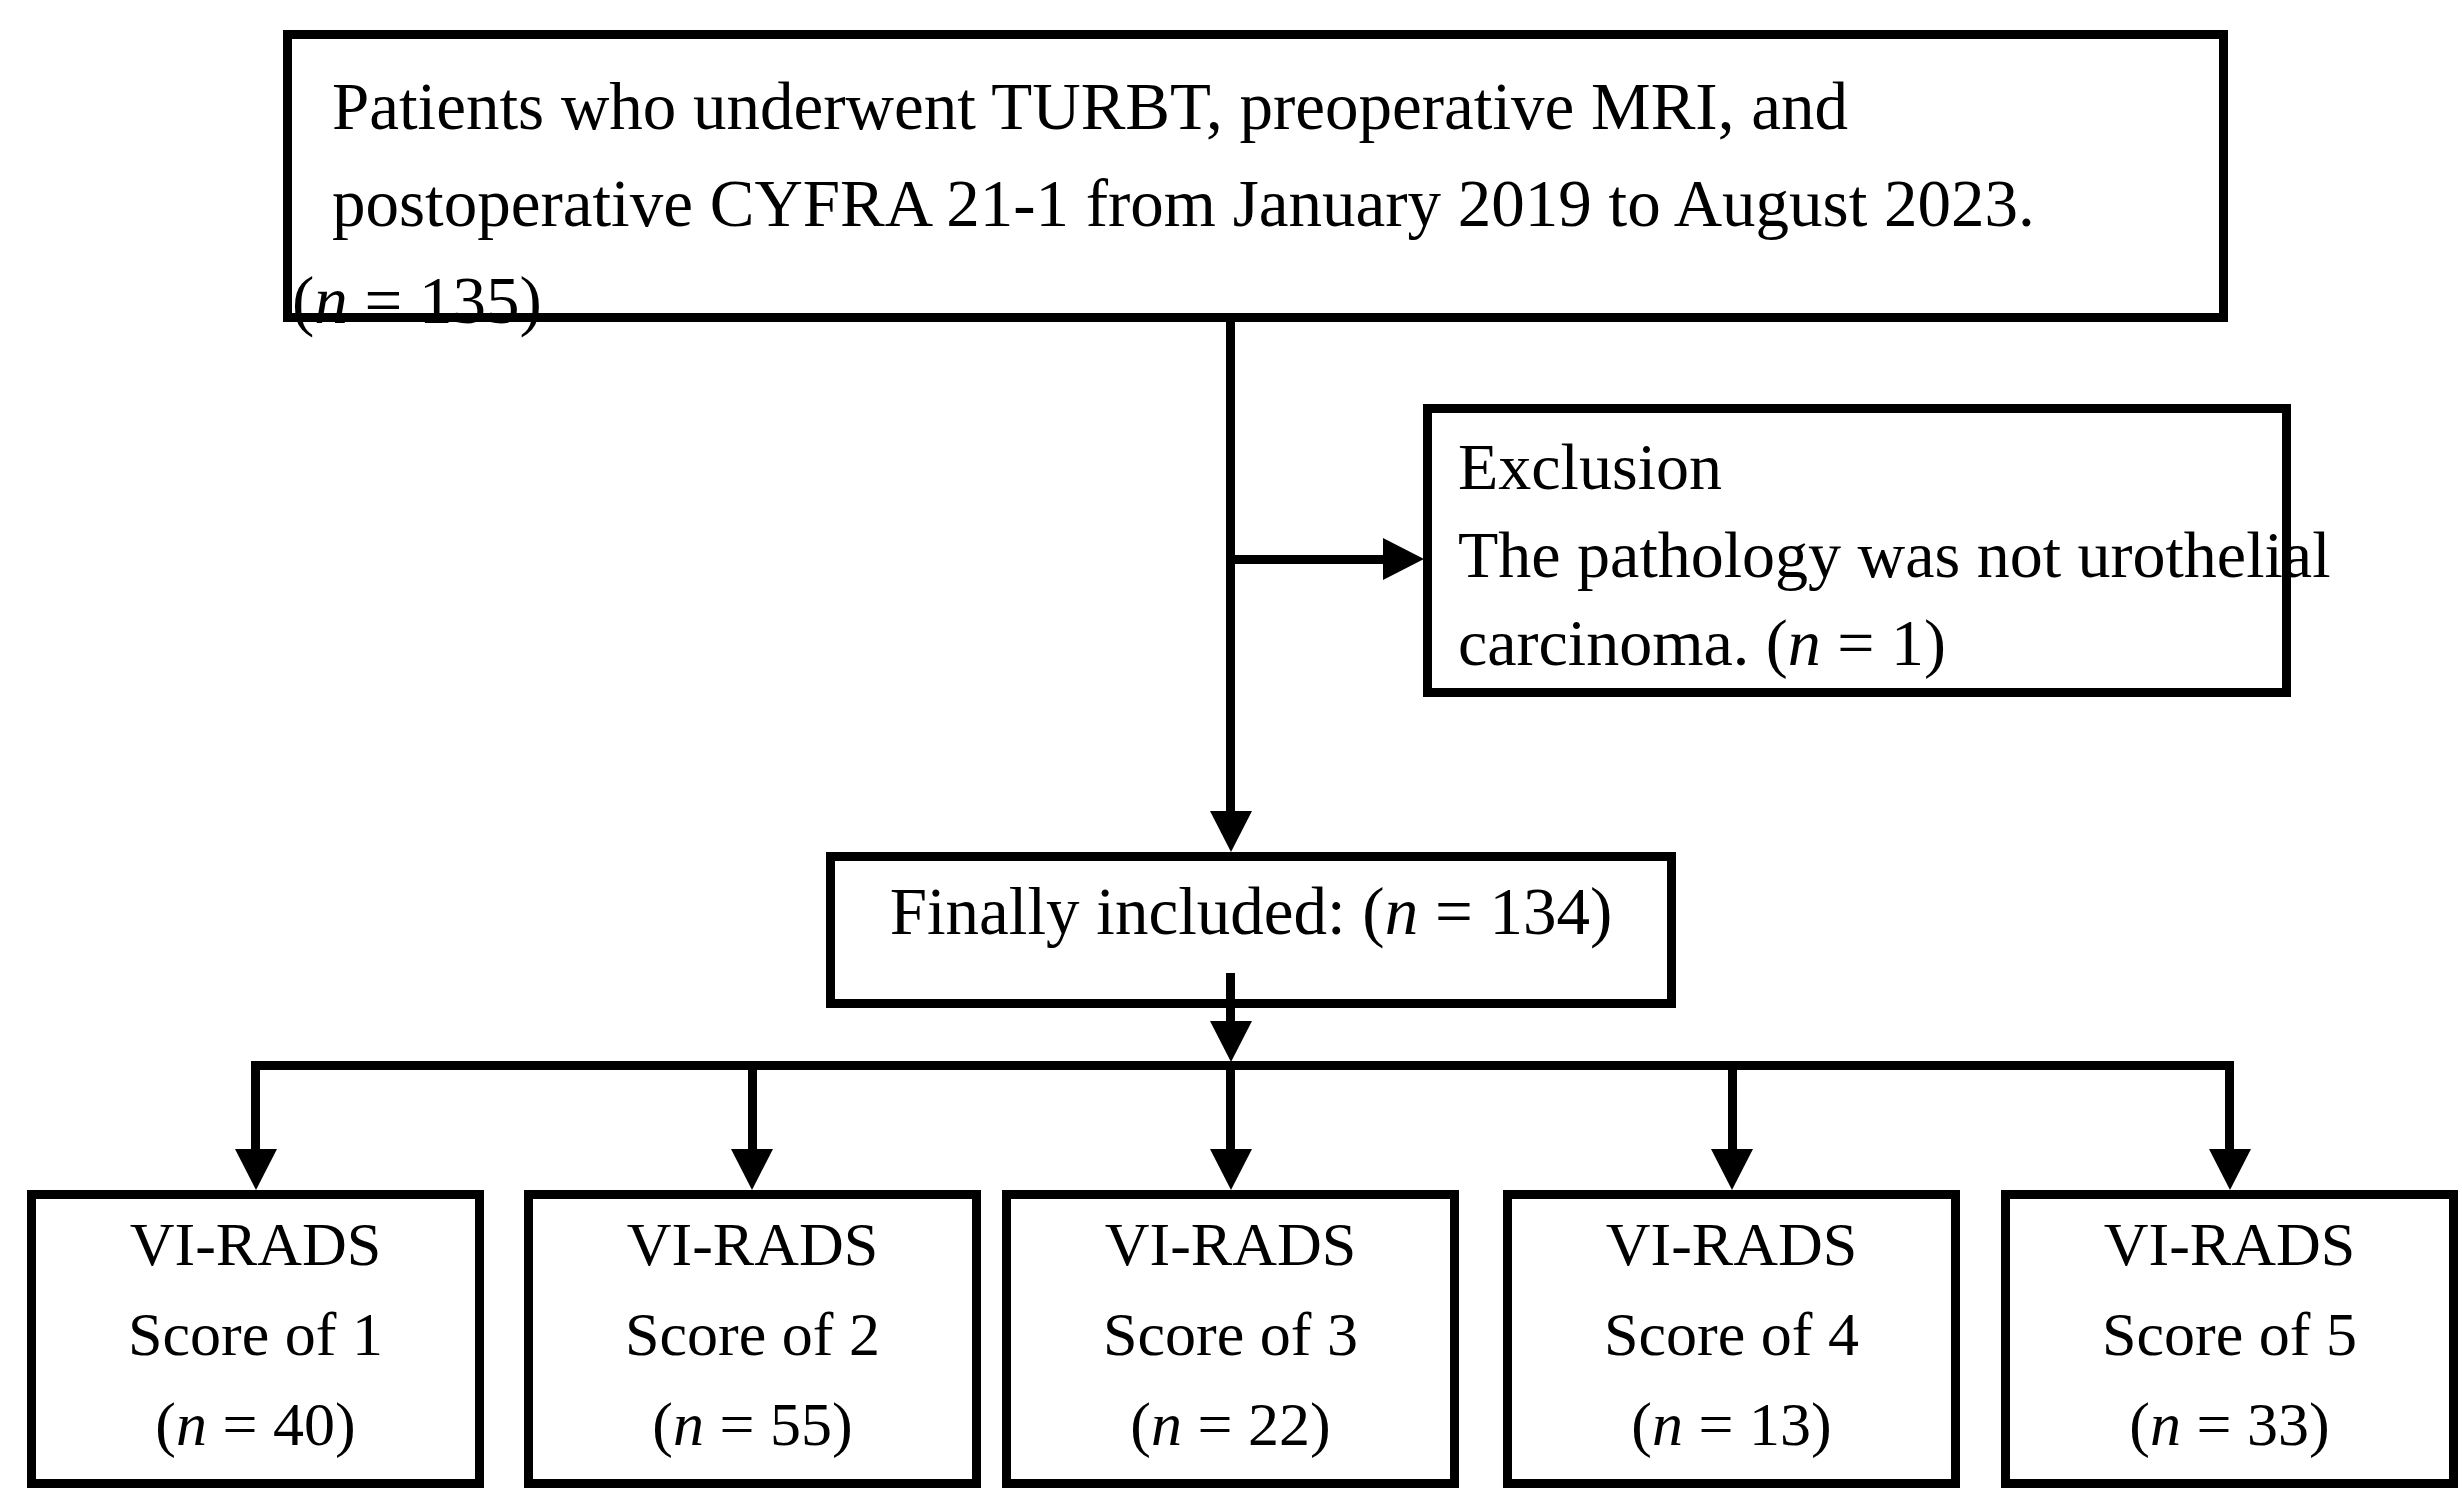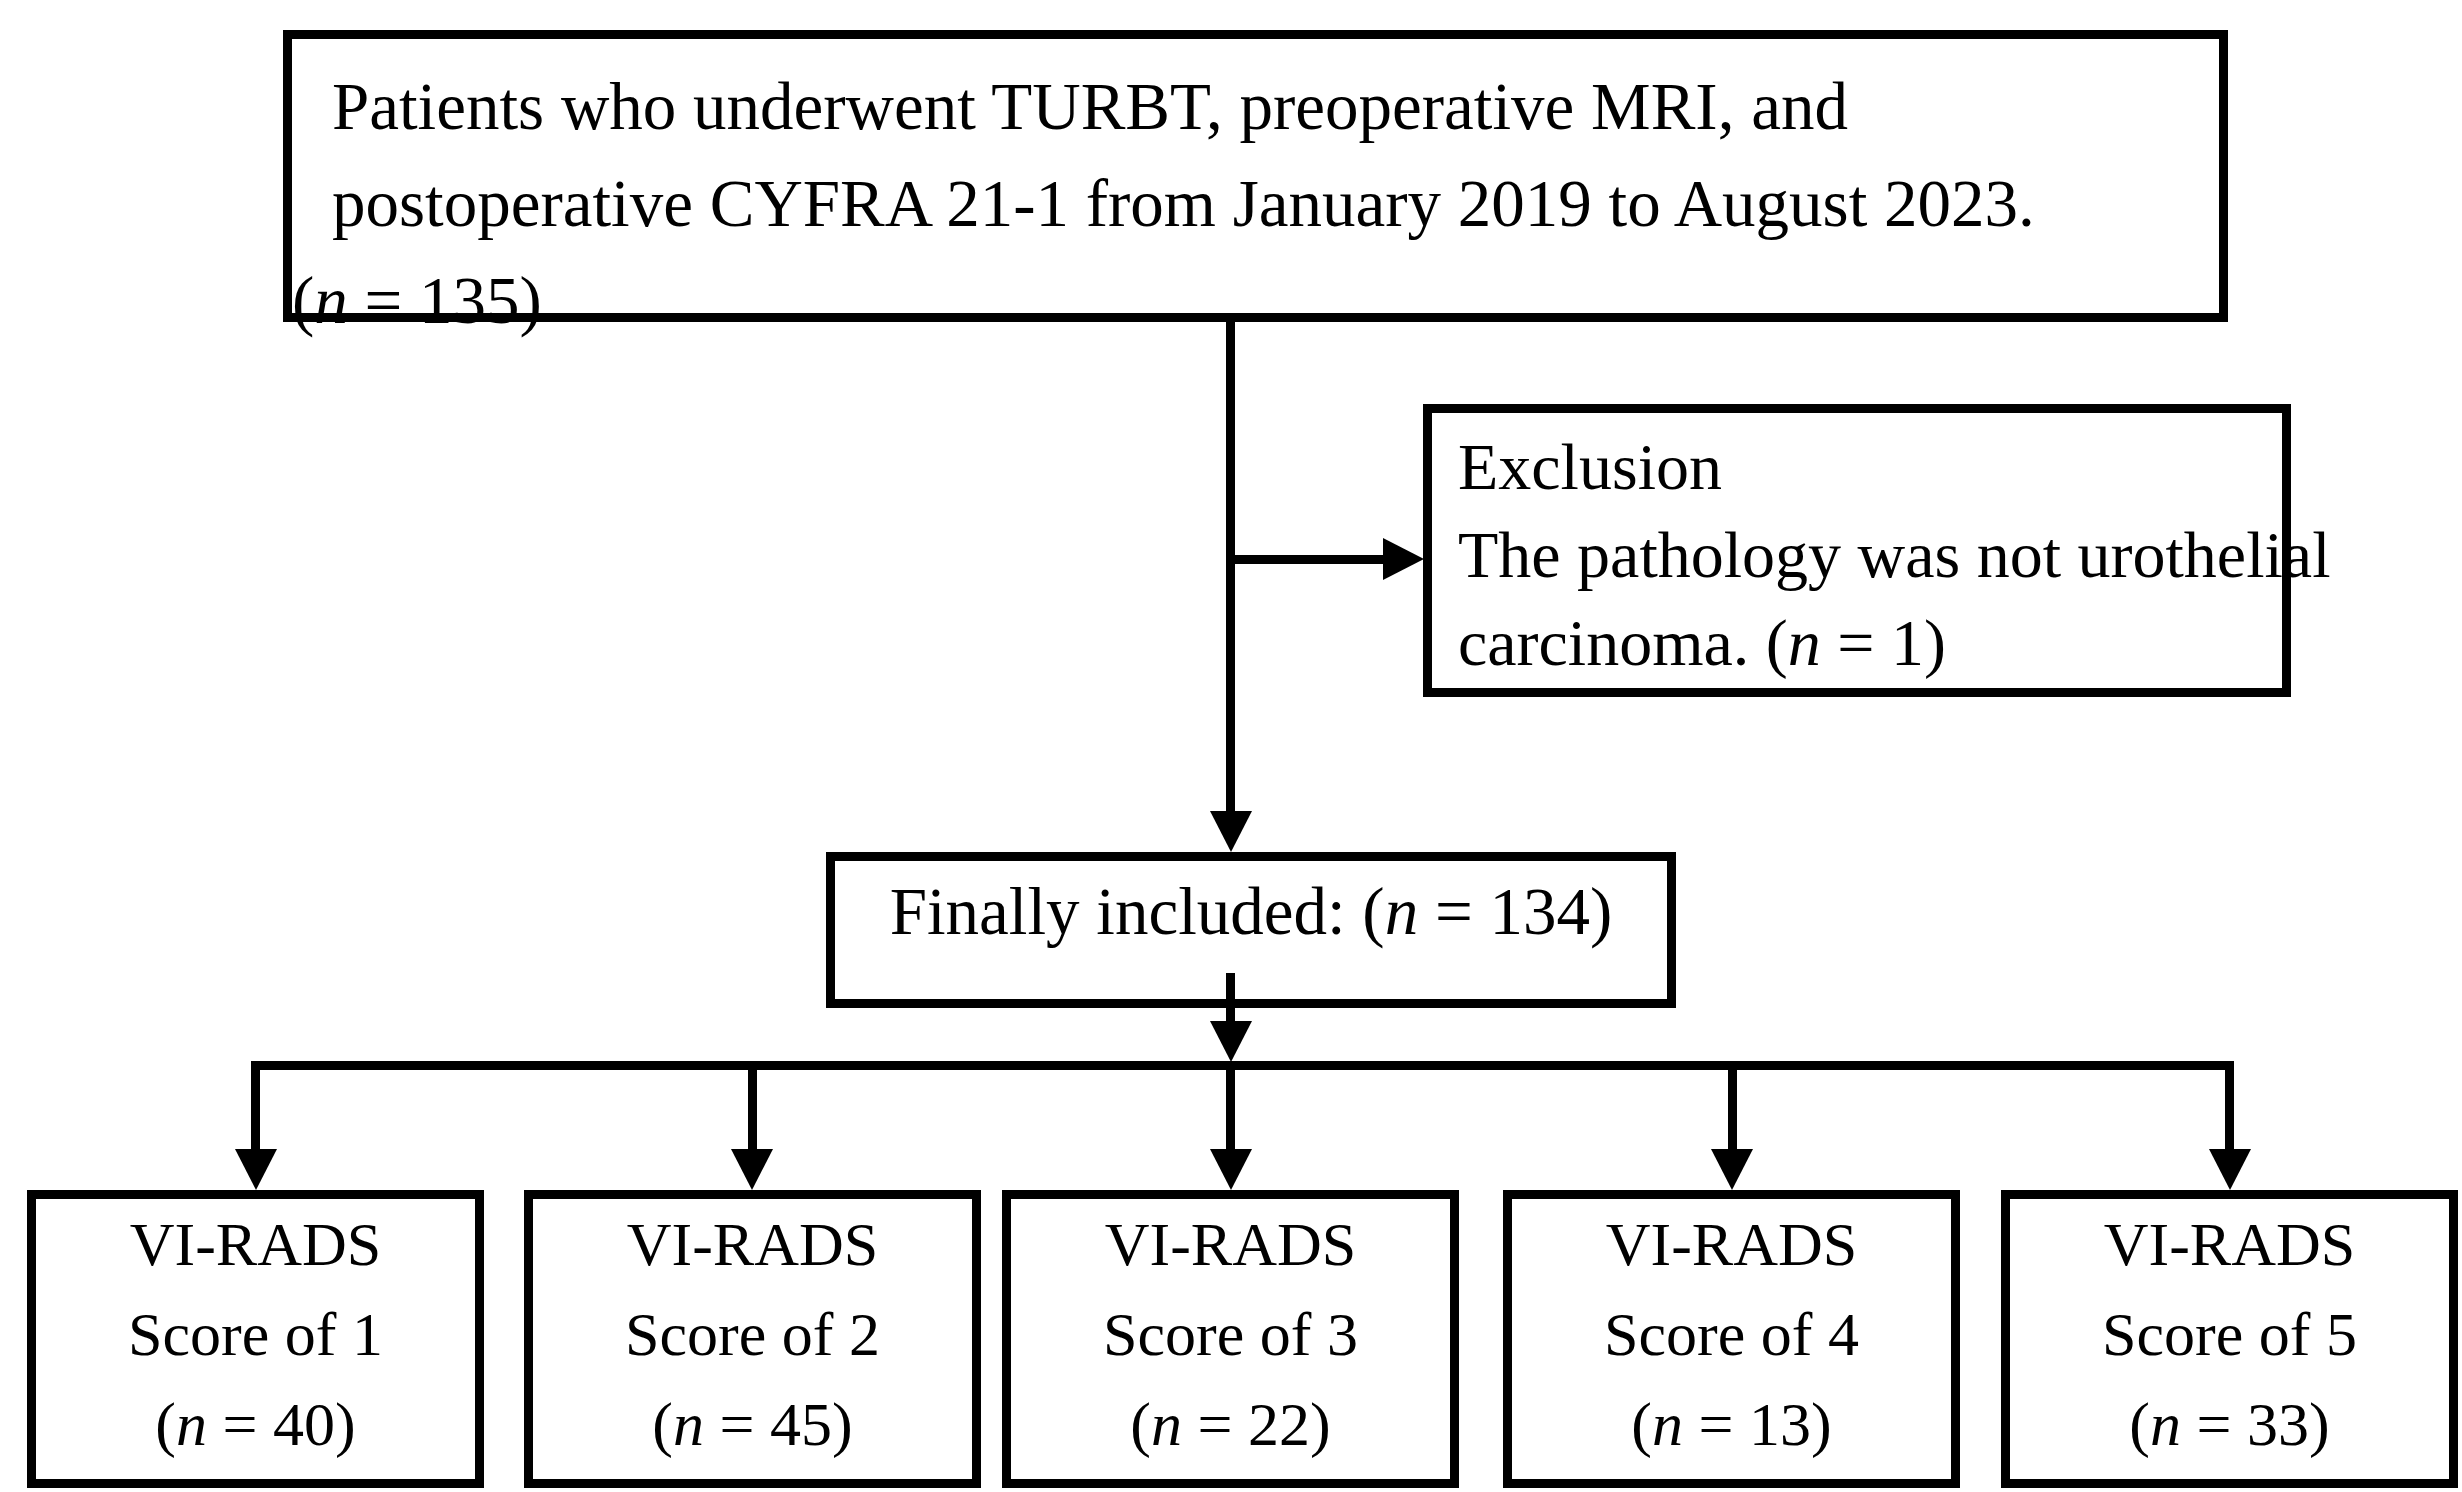--- a/index.html
+++ b/index.html
@@ -112,21 +112,21 @@
     </div>
 
   <div class="box score-box score-1">
       <div class="tl"><span>VI-RADS</span></div>
       <div class="tl"><span>Score of 1</span></div>
       <div class="tl"><span>(</span><span class="it">n</span><span> = 40)</span></div>
     </div>
   <div class="box score-box score-2">
       <div class="tl"><span>VI-RADS</span></div>
       <div class="tl"><span>Score of 2</span></div>
-      <div class="tl"><span>(</span><span class="it">n</span><span> = 45)</span></div>
+      <div class="tl"><span>(</span><span class="it">n</span><span> = 55)</span></div>
     </div>
   <div class="box score-box score-3">
       <div class="tl"><span>VI-RADS</span></div>
       <div class="tl"><span>Score of 3</span></div>
       <div class="tl"><span>(</span><span class="it">n</span><span> = 22)</span></div>
     </div>
   <div class="box score-box score-4">
       <div class="tl"><span>VI-RADS</span></div>
       <div class="tl"><span>Score of 4</span></div>
       <div class="tl"><span>(</span><span class="it">n</span><span> = 13)</span></div>

